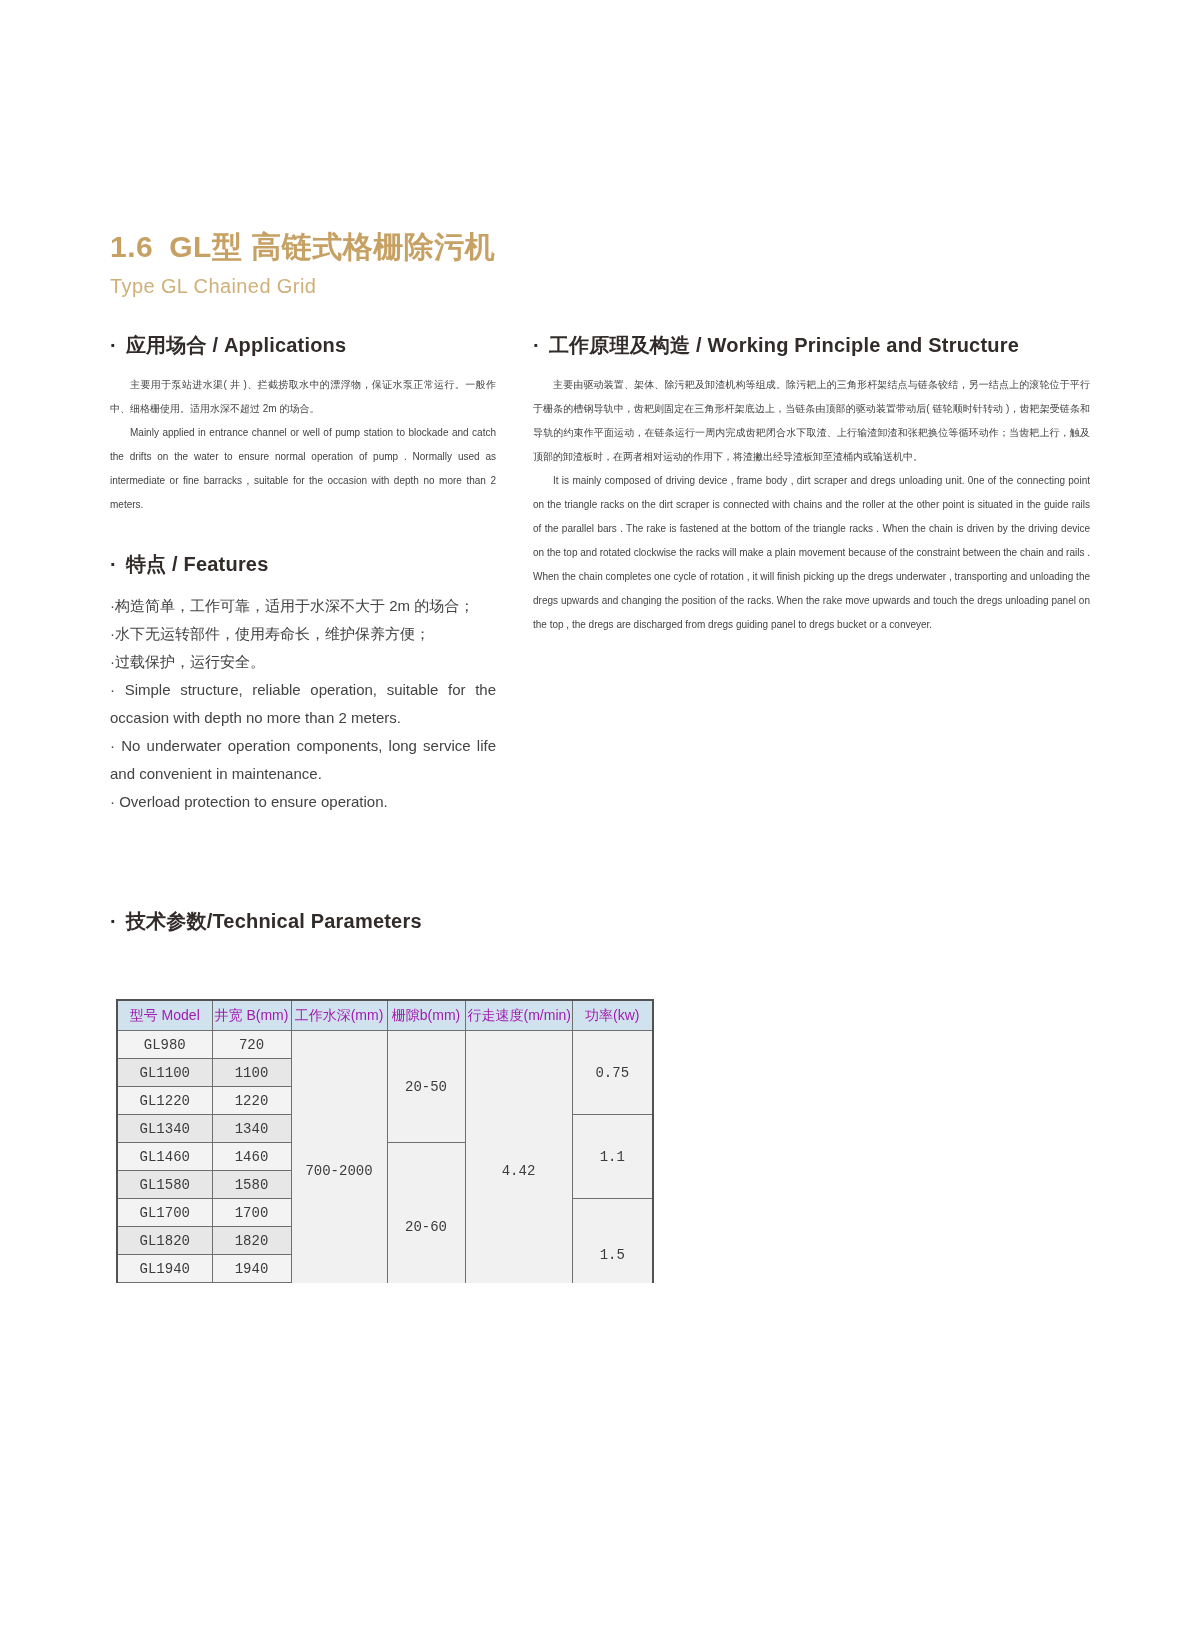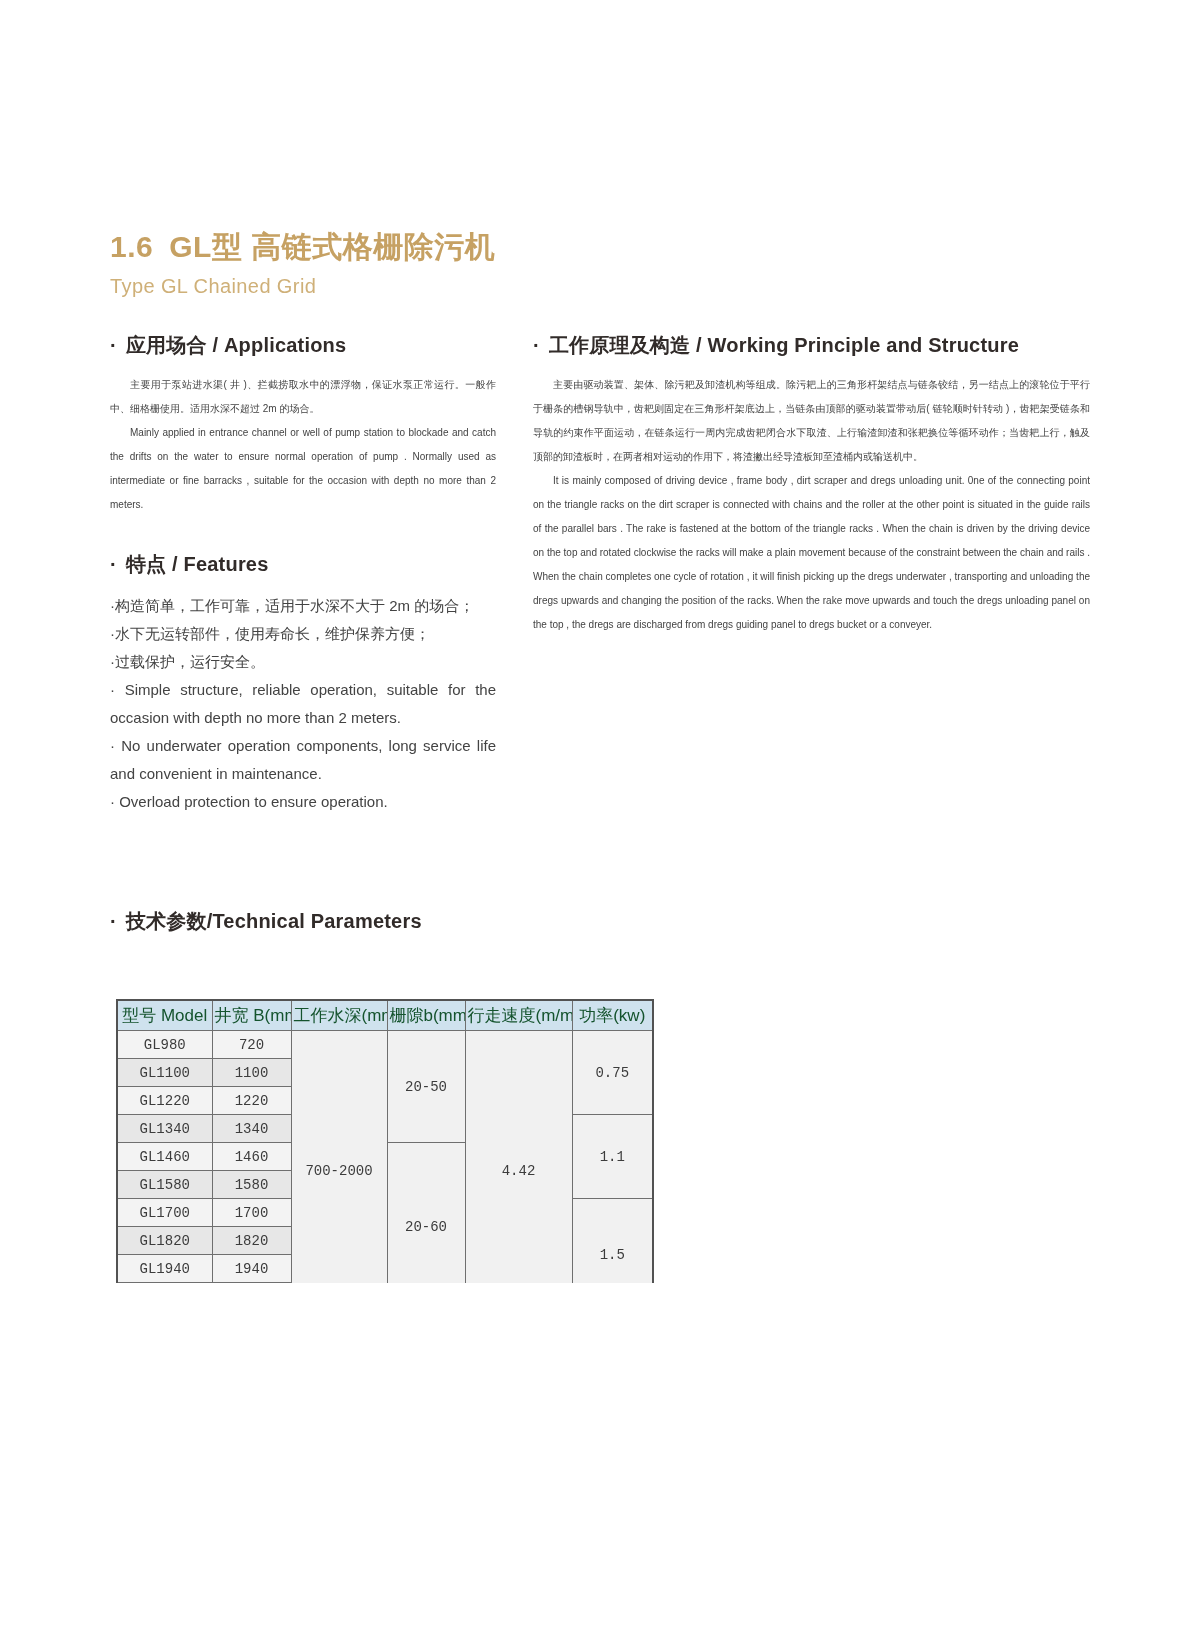--- a/index.html
+++ b/index.html
@@ -27,21 +27,21 @@
 
   
   .tech { position:absolute; left:110px; top:908px; }
   .tech .sec-h { margin:0; }
   table.params {
     border-collapse:collapse; table-layout:fixed; width:536px;
     margin:64px 0 0 6px; font-size:14px; color:#3c3c3c;
     border:2px solid var(--table-border-outer,#525252);
   }
   .params th, .params td { border:1px solid var(--table-border,#6F6F6F); text-align:center; padding:0 2px; overflow:hidden; white-space:nowrap; }
-  .params thead th { background:var(--table-header-bg,#CFE2EE); height:29px; font-weight:400; font-size:17px; color:#14532d; }
+  .params thead th { background:var(--table-header-bg,#CFE2EE); height:29px; font-weight:400; font-size:14px; color:#a21caf; }
   .params tbody td { height:27px;font-family:Liberation Mono, monospace; }
   .stripe-a { background:var(--row-light,#F3F3F3); }
   .stripe-b { background:var(--row-dark,#E7E7E7); }
   .merged   { background:var(--merged-bg,#F1F1F1); }
 
   
   .brand { position:absolute; left:960px; top:1514px; display:flex; align-items:center; gap:13px;flex-direction:column; }
   .logo-stroke { fill:none; stroke:var(--logo-teal,#2FB4C4); stroke-width:5.5; stroke-linejoin:round; }
   .logo-fill { fill:var(--logo-teal,#2FB4C4); }
   .seam { fill:#ffffff; }

